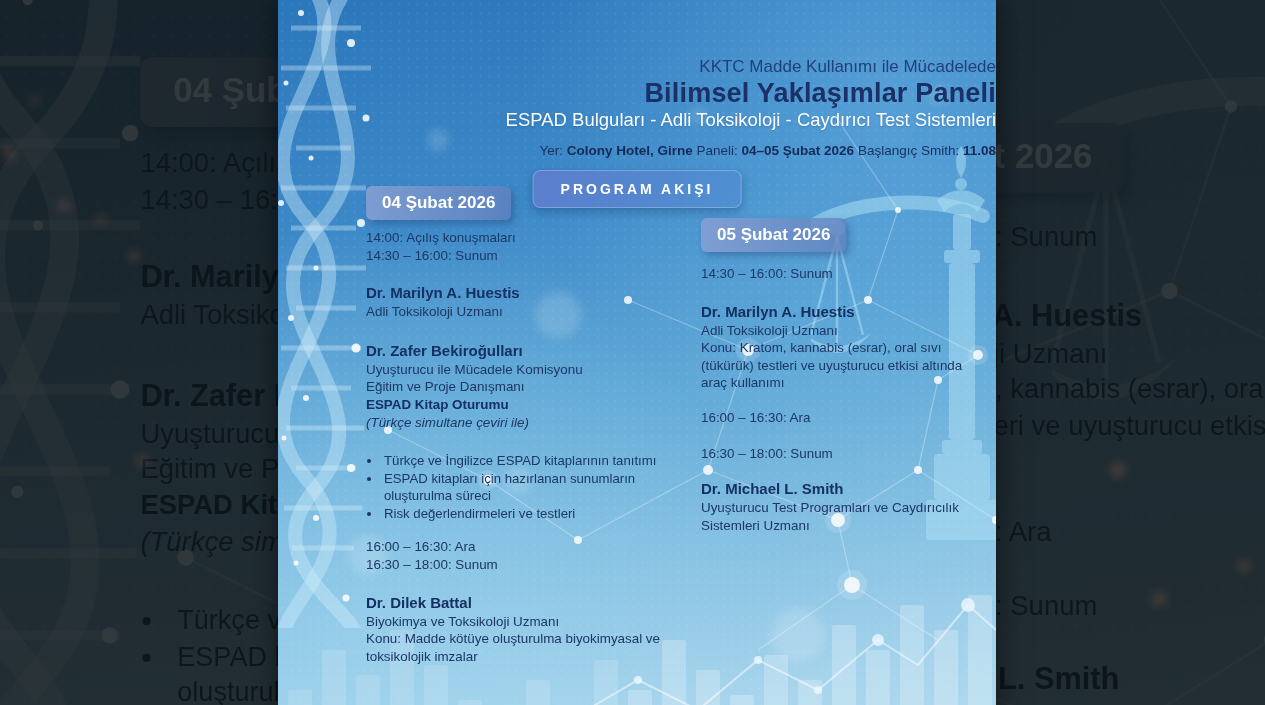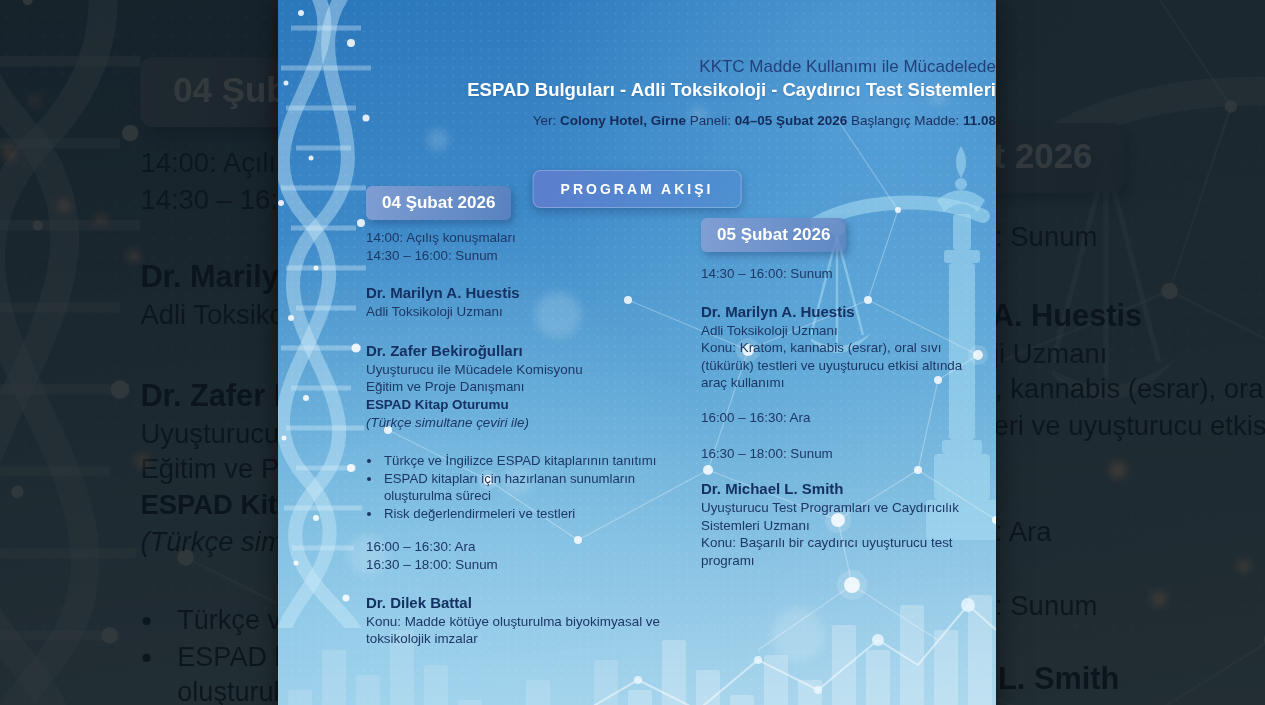--- a/index.html
+++ b/index.html
@@ -35,21 +35,21 @@
     background-image:radial-gradient(rgba(255,255,255,0.20) 0.8px, transparent 1.3px);
     background-size:9px 9px; opacity:.45;
   }
   .decor { position:absolute; pointer-events:none; }
   .bokeh { position:absolute; border-radius:50%; background:rgba(255,255,255,0.16); filter:blur(5px); pointer-events:none; }
 
   
   .hdr { position:absolute; top:56px; left:0; width:100%; text-align:right; z-index:3; }
   .hdr-kicker { font-size:17px; line-height:22px; color:#22407a; }
   .hdr-title  { font-size:27px; line-height:30px; font-weight:bold; color:#1a3066; letter-spacing:.2px; }
-  .hdr-sub    { font-size:18.5px; line-height:24px; font-weight:bold; color:#ffffff; text-shadow:0 1px 2px rgba(30,80,140,.35); }
+  .hdr-sub    { font-size:18.5px; line-height:24px; font-weight:normal; color:#ffffff; text-shadow:0 1px 2px rgba(30,80,140,.35); }
   .hdr-info   { margin-top:10px; font-size:13.5px; line-height:18px; color:#1b3161; }
   .hdr-info b { color:#152a58;margin-top:33px; }
 
   .program-btn {
     position:absolute; top:170px; left:50%; transform:translateX(-50%); z-index:3;
     padding:9px 27px; border-radius:8px; border:1px solid rgba(255,255,255,0.25);
     background:linear-gradient(100deg, rgba(106,122,208,0.70), rgba(78,138,208,0.50));
     box-shadow:0 4px 10px rgba(20,50,100,0.35);
     color:#fff; font-weight:bold; font-size:14px; letter-spacing:3px; line-height:18px;
   }
@@ -418,27 +418,28 @@
     <div class="bokeh" style="left:257px;top:292px;width:46px;height:46px;"></div>
     <div class="bokeh" style="left:149px;top:129px;width:22px;height:22px;"></div>
     <div class="bokeh" style="left:70px;top:535px;width:40px;height:40px;"></div>
     <div class="bokeh" style="left:493px;top:608px;width:54px;height:54px;"></div>
     <div class="bokeh" style="left:412px;top:107px;width:16px;height:16px;"></div>
     <div class="bokeh" style="left:651px;top:86px;width:18px;height:18px;"></div>
     <div class="bokeh" style="left:225px;top:465px;width:30px;height:30px;"></div>
 
     <div class="hdr">
       <div class="hdr-kicker">KKTC Madde Kullanımı ile Mücadelede</div>
+      <div class="hdr-title">Bilimsel Yaklaşımlar Paneli</div>
       <div class="hdr-sub">ESPAD Bulguları - Adli Toksikoloji - Caydırıcı Test Sistemleri</div>
       <div class="hdr-info">
         <span>Yer:</span>
         <b>Colony Hotel, Girne</b>
         <span>Paneli:</span>
         <b>04–05 Şubat 2026</b>
-        <span>Başlangıç Madde:</span>
+        <span>Başlangıç Smith:</span>
         <b>11.08</b>
       </div>
     </div>
 
     <div class="program-btn">PROGRAM AKIŞI</div>
 
     <div class="col col-left">
       <span class="date-badge">04 Şubat 2026</span>
       <div class="sched">
         <div>14:00: Açılış konuşmaları</div>
@@ -459,35 +460,35 @@
         <li>Türkçe ve İngilizce ESPAD kitaplarının tanıtımı</li>
         <li>ESPAD kitapları için hazırlanan sunumların oluşturulma süreci</li>
         <li>Risk değerlendirmeleri ve testleri</li>
       </ul>
       <div class="sched2">
         <div>16:00 – 16:30: Ara</div>
         <div>16:30 – 18:00: Sunum</div>
       </div>
       <div class="spk" style="">
         <div class="spk-name">Dr. Dilek Battal</div>
+        <div>Biyokimya ve Toksikoloji Uzmanı</div>
         <div>Konu: Madde kötüye oluşturulma biyokimyasal ve toksikolojik imzalar</div>
       </div>
     </div>
 
     <div class="col col-right">
       <span class="date-badge">05 Şubat 2026</span>
       <div class="gap13">14:30 – 16:00: Sunum</div>
       <div class="spk">
         <div class="spk-name">Dr. Marilyn A. Huestis</div>
         <div>Adli Toksikoloji Uzmanı</div>
         <div>Konu: Kratom, kannabis (esrar), oral sıvı (tükürük) testleri ve uyuşturucu etkisi altında araç kullanımı</div>
       </div>
       <div class="gap17">16:00 – 16:30: Ara</div>
       <div class="gap18">16:30 – 18:00: Sunum</div>
       <div class="spk" style="margin-top:17px;">
         <div class="spk-name">Dr. Michael L. Smith</div>
         <div>Uyuşturucu Test Programları ve Caydırıcılık Sistemleri Uzmanı</div>
-        <div>Konu: Başarılı bir caydırıcı uyuşturucu test programı</div>
       </div>
     </div>
 
   </div>
 </div>
 
 </body></html>

